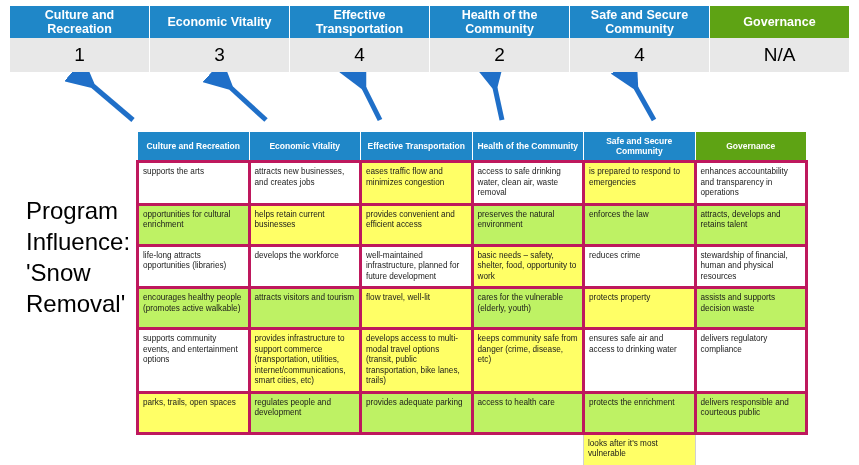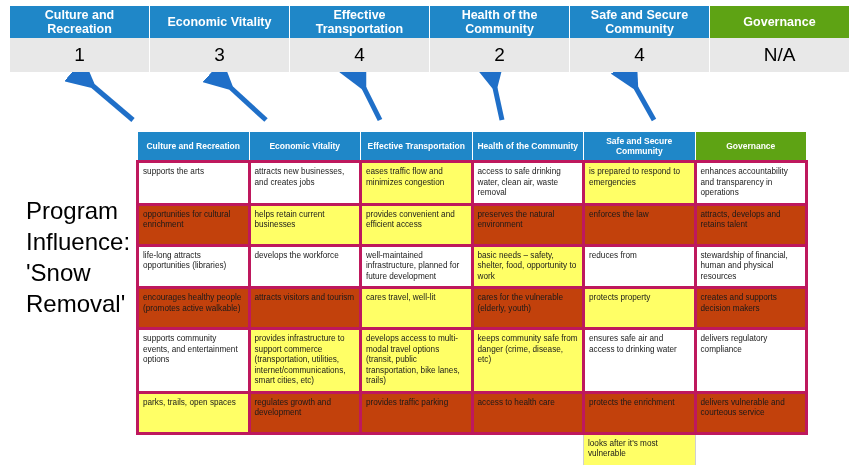--- a/index.html
+++ b/index.html
@@ -111,21 +111,21 @@
   #matrix td {
     font-size: 8.2px;
     line-height: 10.5px;
     color: #1a1a1a;
     padding: 4px 4px;
     vertical-align: top;
     border: 3px solid #be185d;
     height: 30px;
     background: #ffffff;
   }
-  #matrix tr.alt td { background: #c2410c; }
+  #matrix tr.alt td { background: #bef264; }
   #matrix td.hl { background: #ffff66 !important; }
   #matrix td.empty { background: #ffffff !important; border: 1px solid #e4e4e4; }
   #matrix tr.blank-row td { background: #ffffff !important; border: none; }
   #matrix tr.blank-row td.hl { background: #ffff66 !important; border: 1px solid #d0d0d0; }
 </style>
 </head>
 <body>
 
 <div id="top-band">
   <div id="top-header-row">
@@ -197,46 +197,46 @@
         <td class="hl">provides convenient and efficient access</td>
         <td class="">preserves the natural environment</td>
         <td class="">enforces the law</td>
         <td class="">attracts, develops and retains talent</td>
       </tr>
       <tr>
         <td class="">life-long attracts opportunities (libraries)</td>
         <td class="">develops the workforce</td>
         <td class="">well-maintained infrastructure, planned for future development</td>
         <td class="hl">basic needs – safety, shelter, food, opportunity to work</td>
-        <td class="">reduces from</td>
+        <td class="">reduces crime</td>
         <td class="">stewardship of financial, human and physical resources</td>
       </tr>
       <tr class="alt">
         <td class="">encourages healthy people (promotes active walkable)</td>
         <td class="">attracts visitors and tourism</td>
-        <td class="hl">cares travel, well-lit</td>
+        <td class="hl">flow travel, well-lit</td>
         <td class="">cares for the vulnerable (elderly, youth)</td>
         <td class="hl">protects property</td>
-        <td class="">creates and supports decision makers</td>
+        <td class="">assists and supports decision waste</td>
       </tr>
       <tr>
         <td class="">supports community events, and entertainment options</td>
         <td class="hl">provides infrastructure to support commerce (transportation, utilities, internet/communications, smart cities, etc)</td>
         <td class="hl">develops access to multi-modal travel options (transit, public transportation, bike lanes, trails)</td>
         <td class="hl">keeps community safe from danger (crime, disease, etc)</td>
         <td class="">ensures safe air and access to drinking water</td>
         <td class="">delivers regulatory compliance</td>
       </tr>
       <tr class="alt">
         <td class="hl">parks, trails, open spaces</td>
-        <td class="">regulates growth and development</td>
-        <td class="">provides traffic parking</td>
+        <td class="">regulates people and development</td>
+        <td class="">provides adequate parking</td>
         <td class="">access to health care</td>
         <td class="">protects the enrichment</td>
-        <td class="">delivers vulnerable and courteous service</td>
+        <td class="">delivers responsible and courteous public</td>
       </tr>
       <tr class="blank-row">
         <td class="empty"></td>
         <td class="empty"></td>
         <td class="empty"></td>
         <td class="empty"></td>
         <td class="hl">looks after it's most vulnerable</td>
         <td class="empty"></td>
       </tr>
     </tbody>

